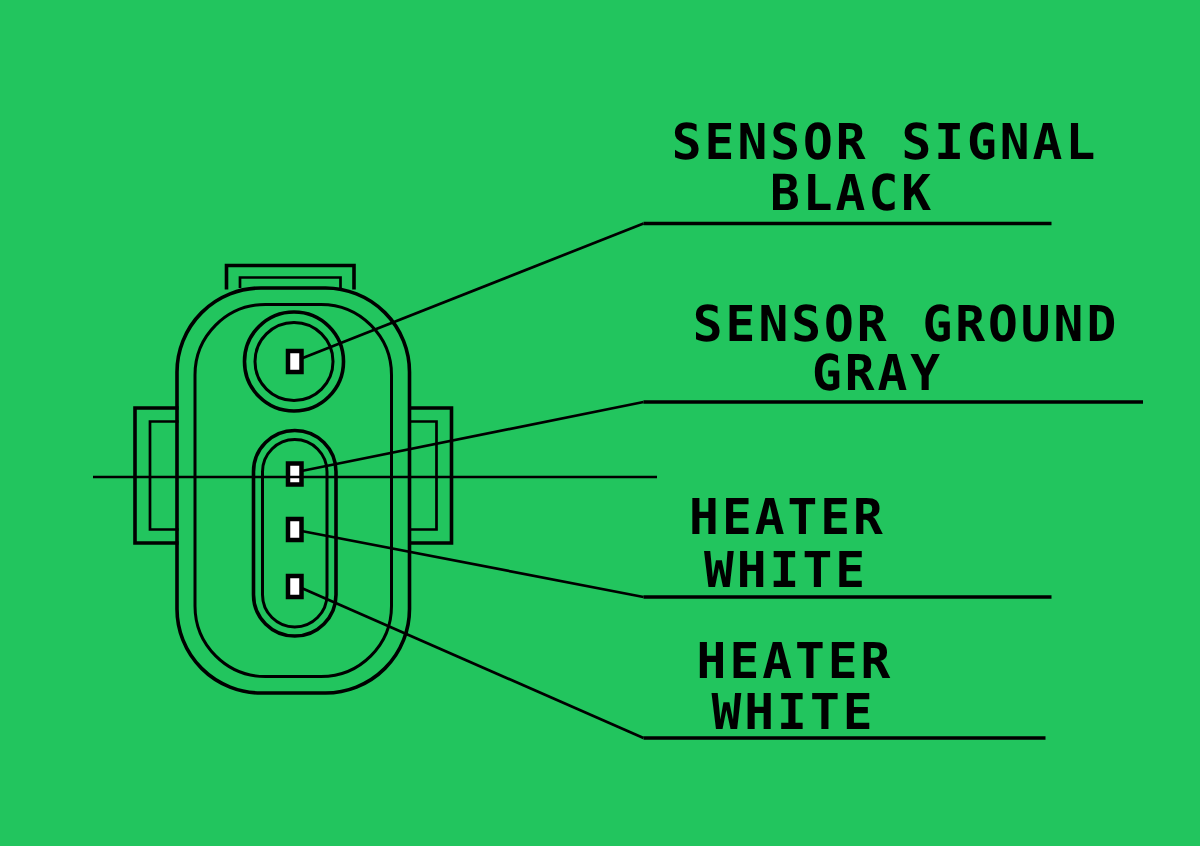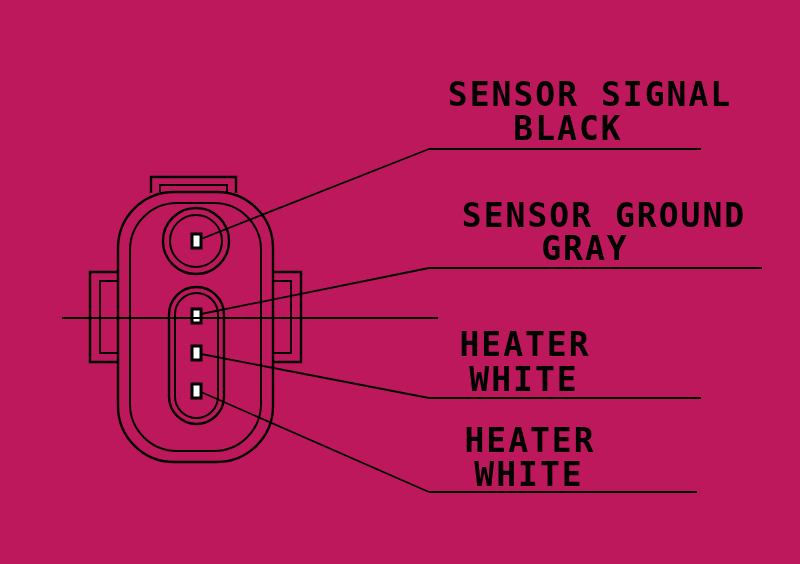--- a/index.html
+++ b/index.html
@@ -8,21 +8,21 @@
     background: #ffffff;
     width: 800px;
     height: 564px;
     overflow: hidden;
     font-family: "DejaVu Sans Mono", "Liberation Mono", monospace;
   }
   .diagram-wrap {
     position: relative;
     width: 800px;
     height: 564px;
-    background: #be185d;
+    background: #22c55e;
   }
   svg text {
     font-family: "DejaVu Sans Mono", "Liberation Mono", monospace;
     font-weight: bold;
     fill: #000000;
     letter-spacing: 2px;
   }
   .lbl-big { font-size: 33px; }
 </style>
 </head>

